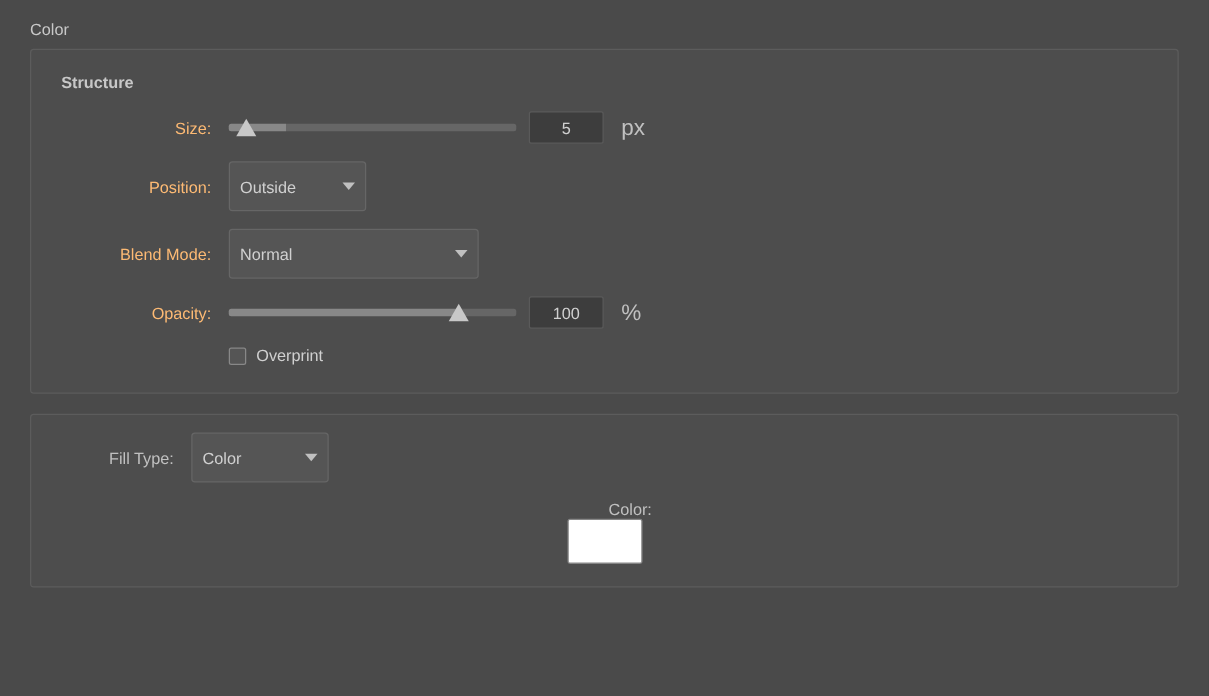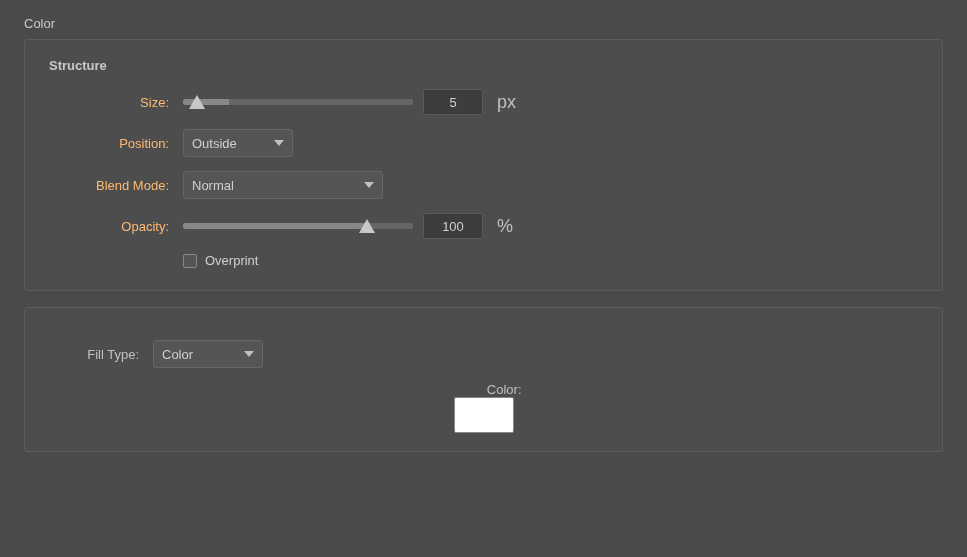--- a/index.html
+++ b/index.html
@@ -126,21 +126,21 @@
       font-size: 18px;
       margin-left: 4px;
     }
 
     
     .dropdown {
       background-color: #555555;
       border: 1px solid #666666;
       color: #d0d0d0;
       font-size: 13px;
-      height: 28px;
+      height: 40px;
       border-radius: 3px;
       padding: 0 8px;
       cursor: pointer;
       display: flex;
       align-items: center;
       gap: 20px;
       min-width: 100px;
     }
 
     .dropdown-position {
@@ -179,21 +179,21 @@
       background-color: #555;
       border-radius: 2px;
       margin-right: 8px;
       flex-shrink: 0;
     }
 
     
     .fill-section {
       border: 1px solid #5c5c5c;
       border-radius: 3px;
-      padding: 32px 24px 18px 24px;
+      padding: 14px 24px 18px 24px;
       background-color: #4d4d4d;
     }
 
     .fill-type-row {
       display: flex;
       align-items: center;
       margin-bottom: 14px;
     }
 
     .fill-label {

